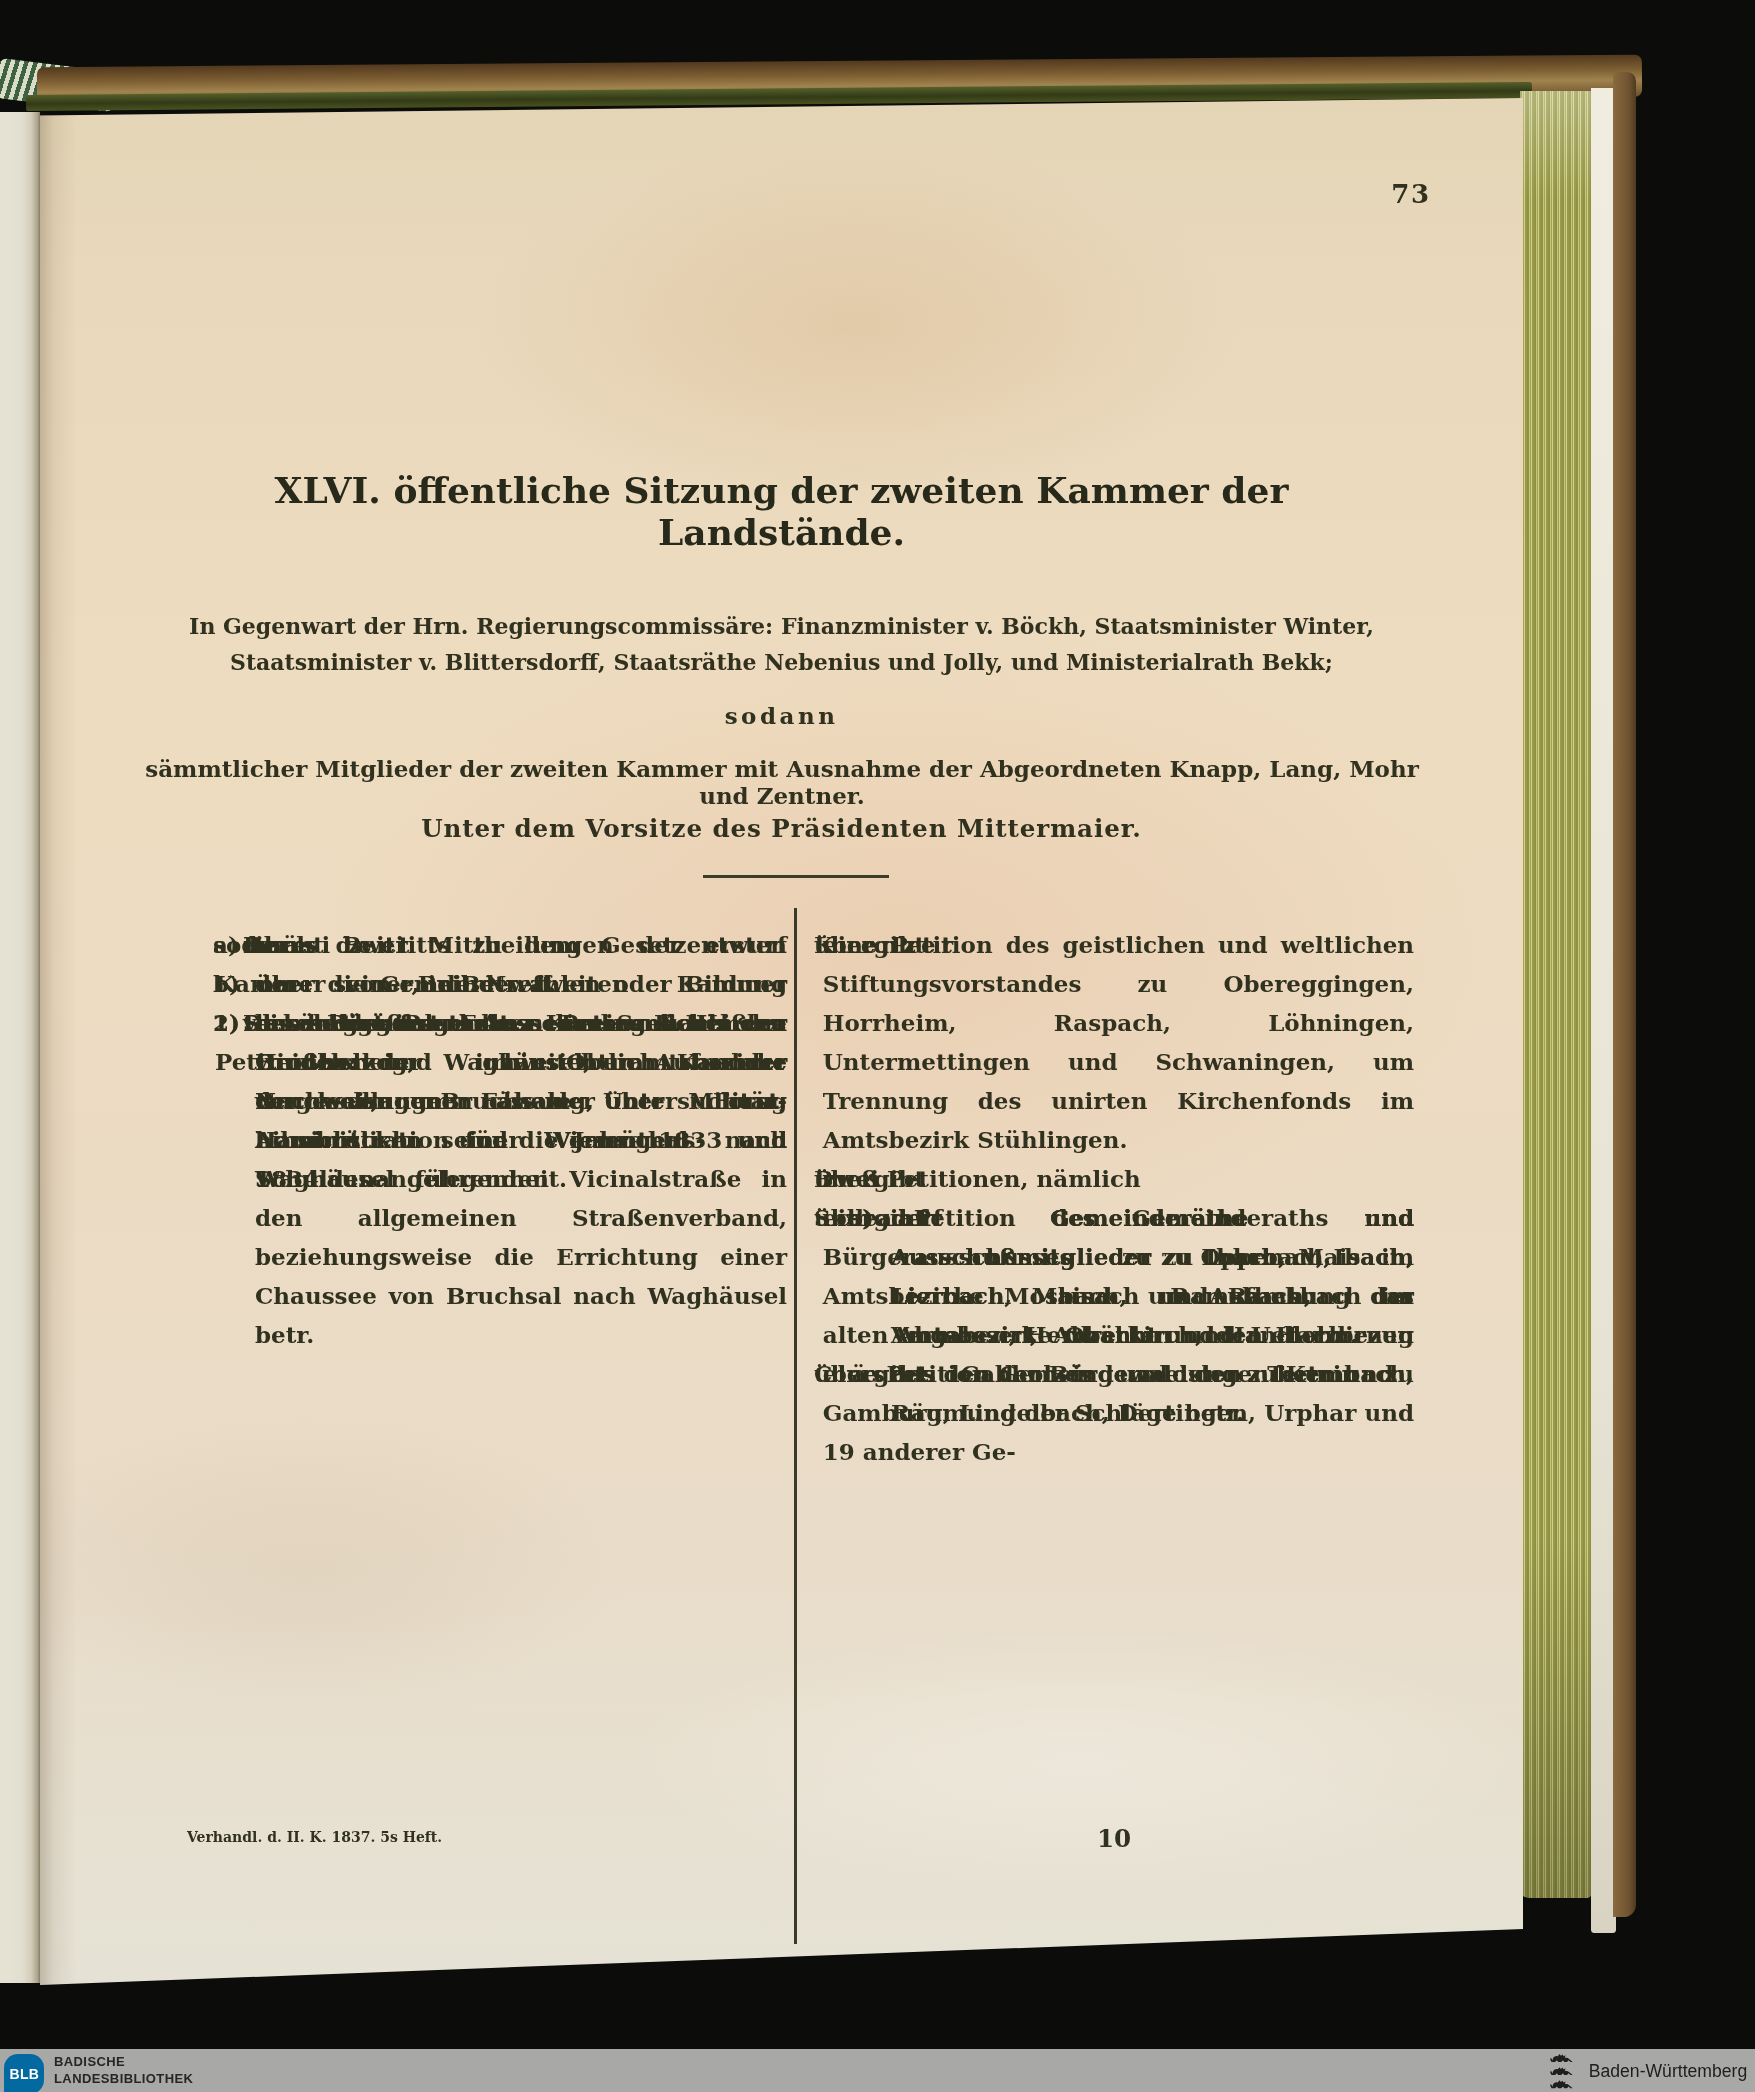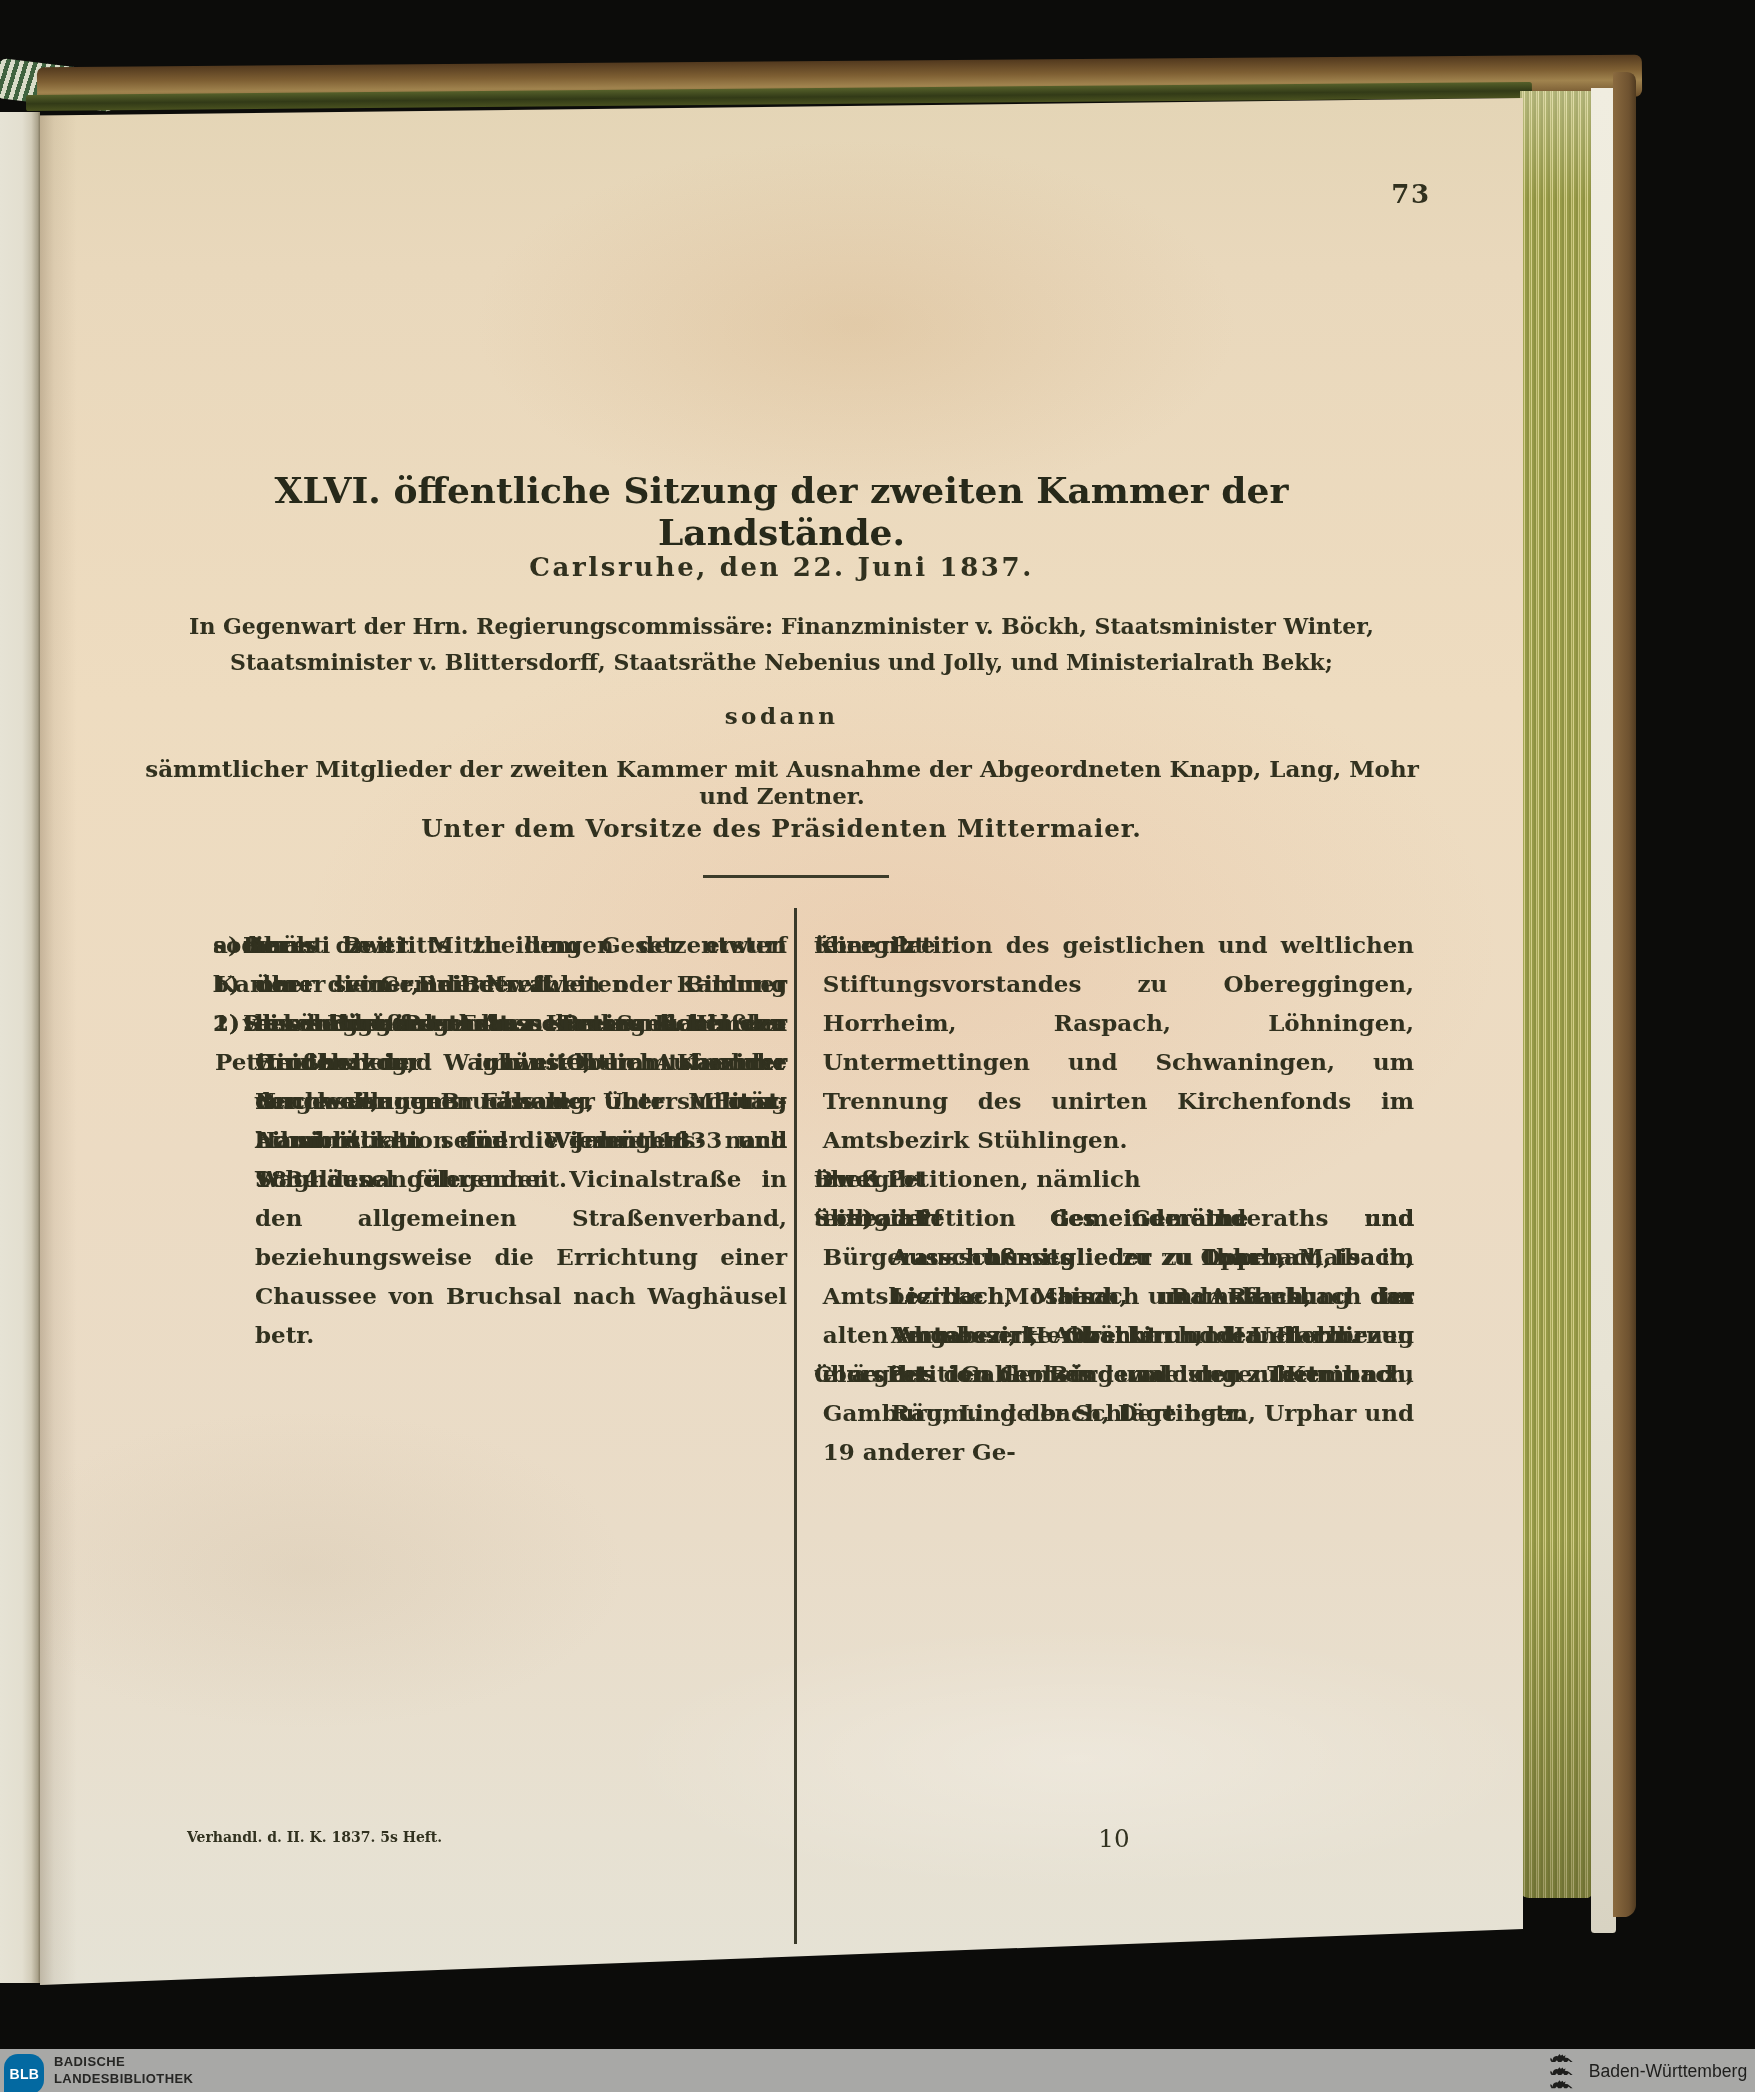--- a/index.html
+++ b/index.html
@@ -86,21 +86,21 @@
   .sodann-line{padding-left:26px;}
   .centered{text-align:center;}
   .sperr{letter-spacing:5.3px;margin-right:7px;}
   .sperr2{letter-spacing:5.3px;}
   .rc-head{text-align:left;}
   .rc-body{padding-left:8.8px;}
   .rc-hang{margin-left:33px;padding-left:44px;}
   .rc-hang .lbl{float:left;width:44px;margin-left:-44px;text-indent:0;}
   .sig-line{left:147px;top:1731px;width:527px;font-size:14px;font-weight:bold;text-align:left;}
   .pg-num-bottom{left:774px;top:1726px;width:600px;text-align:center;
-    font-size:24.6px;font-weight:normal;}
+    font-size:24.6px;font-weight:bold;}
   
   .viewer-footer{
     position:absolute;left:0;top:2049px;width:1756px;height:44px;
     background:#a8a8a6;font-family:"Liberation Sans",sans-serif;
   }
   .blb-logo{
     position:absolute;left:4.4px;top:5px;width:40px;height:40px;
     background:#0369a1;border-radius:14px 14px 14px 1.8px;
     display:flex;align-items:center;justify-content:center;
     color:#ffffff;font-weight:bold;font-size:14px;letter-spacing:0.4px;
@@ -124,21 +124,20 @@
 <div class="block-top-edge"></div>
 <div class="fore-edge"></div>
 <div class="inner-strip"></div>
 <div class="cover-right"></div>
 <div class="left-page-strip"></div>
 
 <div class="page">
   <div class="pg-num-top">73</div>
 
   <h1 class="doc-title">XLVI. öffentliche Sitzung der zweiten Kammer der Landstände.</h1>
-  <div class="doc-dateline">Carlsruhe, den 22. Juni 1837.</div>
   <div class="doc-presence">In Gegenwart der Hrn. Regierungscommissäre: Finanzminister v. Böckh, Staatsminister Winter, Staatsminister v. Blittersdorff, Staatsräthe Nebenius und Jolly, und Ministerialrath Bekk;</div>
   <div class="doc-sodann">sodann</div>
   <div class="doc-members">sämmtlicher Mitglieder der zweiten Kammer mit Ausnahme der Abgeordneten Knapp, Lang, Mohr und Zentner.</div>
   <div class="doc-chair">Unter dem Vorsitze des Präsidenten Mittermaier.</div>
   <div class="head-rule"></div>
 
   <div class="col-divider"></div>
 
   <div class="col col-left">
     <p class="indent1">

